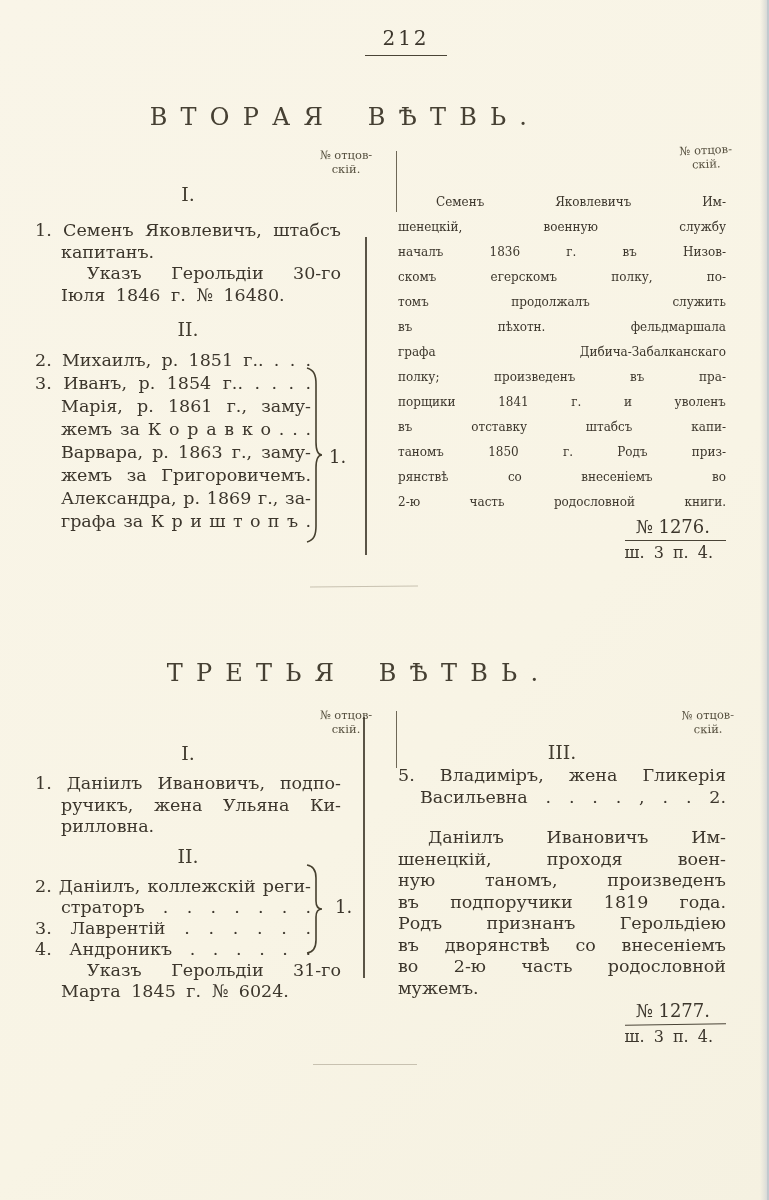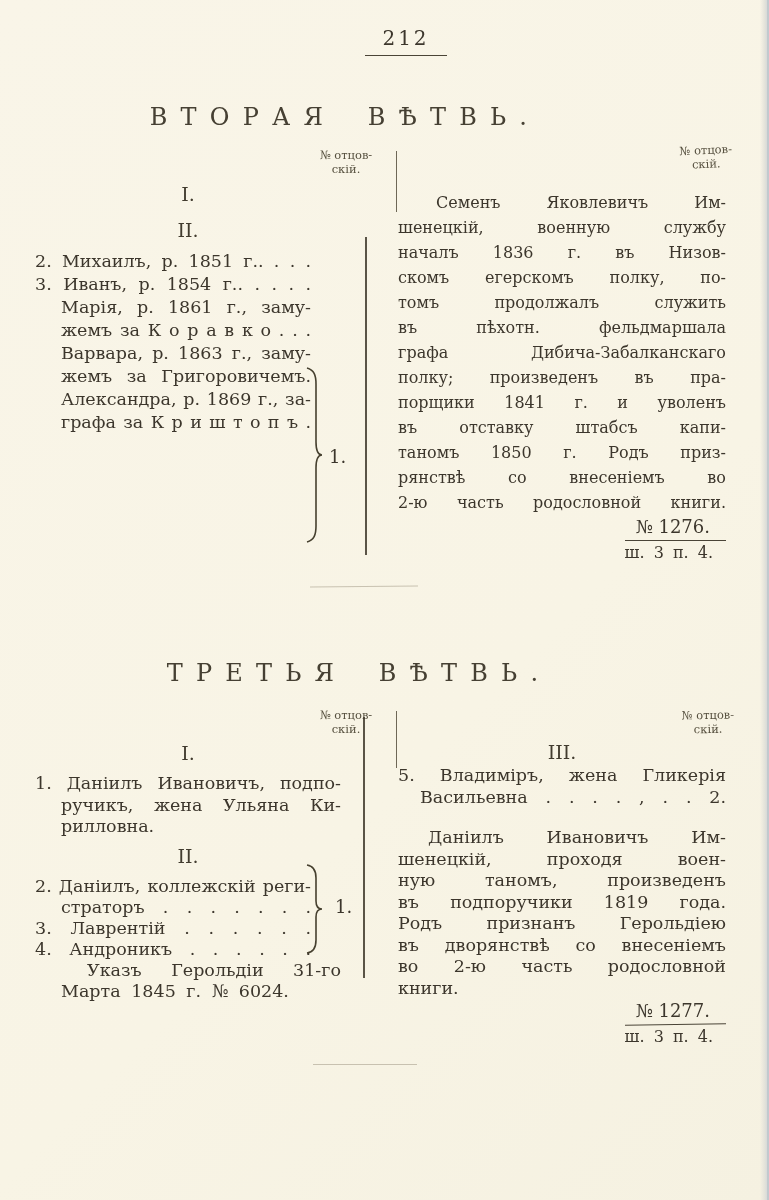--- a/index.html
+++ b/index.html
@@ -40,21 +40,21 @@
 
   .ind26{padding-left:26px;}
   .ln{font-size:17.5px;line-height:21.5px;text-align:justify;text-align-last:justify;}
   .lst .ln{line-height:23px;}
   .lst3 .ln{line-height:21px;}
   .hang{text-indent:-26px;}
   .tin26{text-indent:26px;}
   .noj{text-align:left;text-align-last:left;}
   .ws5{word-spacing:5px;}
 
-  .rln{font-size:16px;line-height:25px;text-align:justify;text-align-last:justify;}
+  .rln{font-size:12px;line-height:25px;text-align:justify;text-align-last:justify;}
   .r3 .rln{line-height:21.5px;font-size:17.5px;}
   .tin38{text-indent:38px;}
   .tin30{text-indent:30px;}
   .ind22{padding-left:22px;}
   .hang22{text-indent:-22px;}
   .gap18{margin-top:19px;}
 
   .recnum{font-size:18px;line-height:22px;text-align:right;padding-right:16px;margin-top:1px;}
   .recrule{width:101px;margin:2px 0 2px auto;border-top:1.1px solid #4a4437;}
   .recref{font-size:16px;line-height:19px;text-align:right;padding-right:13px;word-spacing:4px;}
@@ -82,20 +82,26 @@
 
   <div class="chead" style="left:660px;top:144px;transform:rotate(-2.5deg);">
     <span>№ отцов-</span>
     <span class="c2">скій.</span>
   </div>
 
   <div class="vrule" style="left:365px;top:237px;height:318px;"></div>
 
   <div class="lcol" style="top:184px;">
     <div class="sec mb16">I.</div>
+    <div class="ind26">
+      <div class="ln hang">1. Семенъ Яковлевичъ, штабсъ</div>
+      <div class="ln noj">капитанъ.</div>
+      <div class="ln tin26">Указъ Герольдіи 30-го</div>
+      <div class="ln noj ws5">Іюля 1846 г. № 16480.</div>
+    </div>
     <div class="sec mt13 mb10">II.</div>
     <div class="ind26 lst" style="width:276px;box-sizing:border-box;">
       <div class="ln hang">2. Михаилъ, р. 1851 г.. . . .</div>
       <div class="ln hang">3. Иванъ, р. 1854 г.. . . . .</div>
       <div class="ln">Марія, р. 1861 г., заму-</div>
       <div class="ln">жемъ за К о р а в к о . . .</div>
       <div class="ln">Варвара, р. 1863 г., заму-</div>
       <div class="ln">жемъ за Григоровичемъ.</div>
       <div class="ln">Александра, р. 1869 г., за-</div>
       <div class="ln">графа за К р и ш т о п ъ .</div>
@@ -179,21 +185,21 @@
       <div class="rln">Васильевна . . . . , . . 2.</div>
     </div>
     <div class="gap18">
       <div class="rln tin30">Даніилъ Ивановичъ Им-</div>
       <div class="rln">шенецкій, проходя воен-</div>
       <div class="rln">ную таномъ, произведенъ</div>
       <div class="rln">въ подпоручики 1819 года.</div>
       <div class="rln">Родъ признанъ Герольдіею</div>
       <div class="rln">въ дворянствѣ со внесеніемъ</div>
       <div class="rln">во 2-ю часть родословной</div>
-      <div class="rln noj" style="font-weight:bold;font-weight:normal;">книги.</div>
+      <div class="rln noj" style="font-weight:bold;font-weight:normal;">мужемъ.</div>
     </div>
     <div class="recnum">№ 1277.</div>
     <div class="recrule" style="transform:rotate(-0.8deg);"></div>
     <div class="recref">ш. 3 п. 4.</div>
   </div>
 
   <div class="sep" style="left:313px;top:1064px;width:104px;"></div>
 
   <div class="edge"></div>
   <div class="edgeline"></div>

